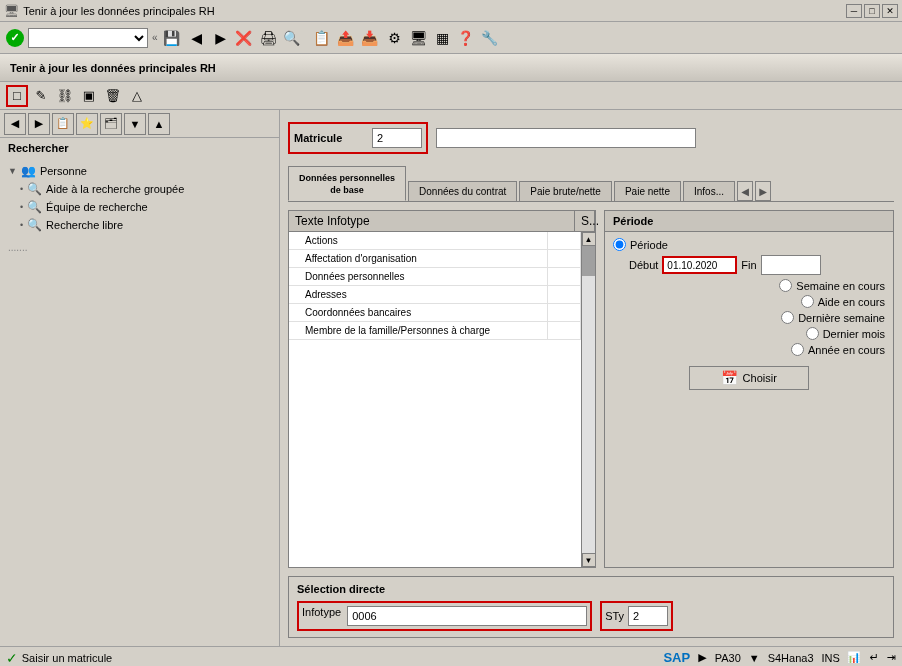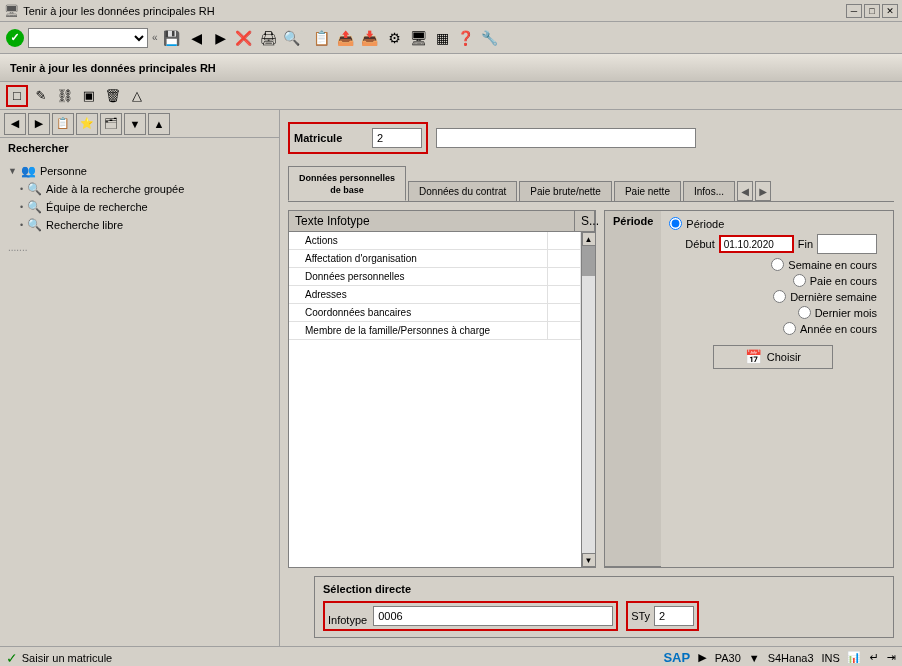--- a/index.html
+++ b/index.html
@@ -249,21 +249,21 @@
     .scroll-track { flex: 1; background: #e0e0e0; width: 100%; }
     .scroll-thumb { height: 30px; background: #a0a0a0; width: 100%; }
     .left-panel-inner { display: flex; flex: 1; overflow: hidden; }
 
     
     .right-panel {
       width: 290px;
       background: #d4d0c8;
       border: 1px solid #808080;
       display: flex;
-      flex-direction: row;
+      flex-direction: column;
     }
     .period-header {
       background: #c8c4bc;
       padding: 4px 8px;
       font-weight: bold;
       border-bottom: 1px solid #808080;
     }
     .period-body { padding: 6px 8px; display: flex; flex-direction: column; gap: 4px; }
     .radio-row { display: flex; align-items: center; gap: 4px; }
     .radio-row input[type=radio] { margin: 0; }
@@ -292,35 +292,34 @@
       cursor: pointer;
       font-size: 11px;
     }
     .choisir-icon { font-size: 14px; }
 
     
     .selection-box {
       background: #d4d0c8;
       border: 1px solid #808080;
       padding: 6px 8px;
-      margin-left: 26px;
     }
     .selection-header {
       font-weight: bold;
       margin-bottom: 6px;
     }
     .selection-row {
       display: flex;
       align-items: center;
       gap: 8px;
     }
     .infotype-box {
       border: 2px solid #cc0000;
       display: flex;
-      align-items: flex-end;
+      align-items: flex-start;
       gap: 6px;
       padding: 3px;
       background: #d4d0c8;
     }
     .sty-box {
       border: 2px solid #cc0000;
       display: flex;
       align-items: center;
       gap: 4px;
       padding: 3px;
@@ -518,21 +517,21 @@
           </div>
 
           <div class="two-col">
             <div class="two-col-right">
               <div class="radio-row">
                 <input type="radio" id="r_sec" name="period" style="">
                 <label for="r_sec">Semaine en cours</label>
               </div>
               <div class="radio-row">
                 <input type="radio" id="r_mec" name="period" style="">
-                <label for="r_mec">Paie en cours</label>
+                <label for="r_mec">Aide en cours</label>
               </div>
               <div class="radio-row">
                 <input type="radio" id="r_ds" name="period" style="">
                 <label for="r_ds">Dernière semaine</label>
               </div>
               <div class="radio-row">
                 <input type="radio" id="r_dm" name="period" style="">
                 <label for="r_dm">Dernier mois</label>
               </div>
               <div class="radio-row">

